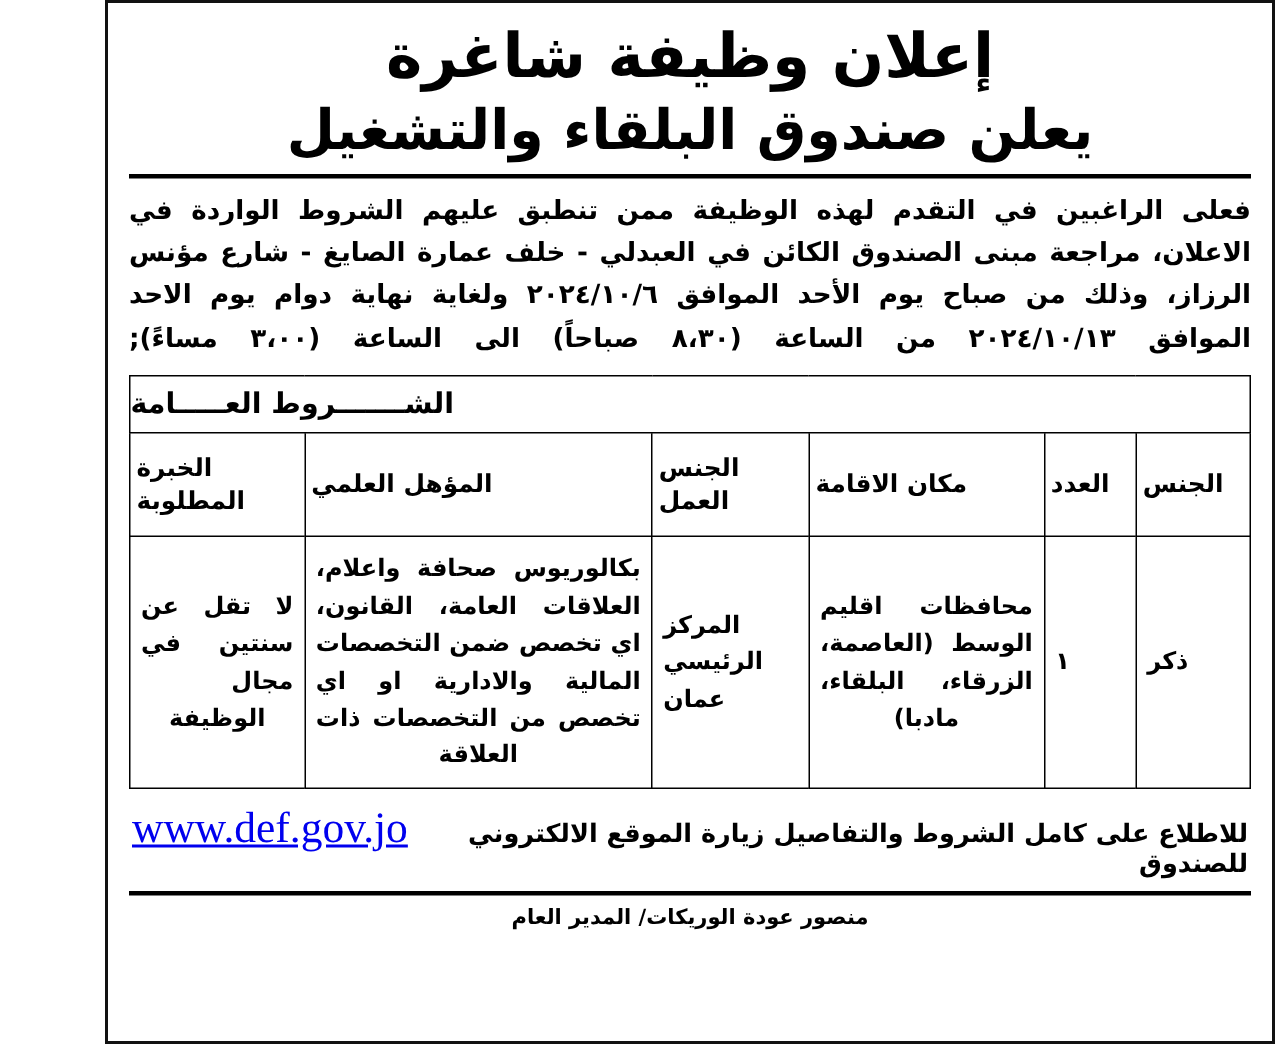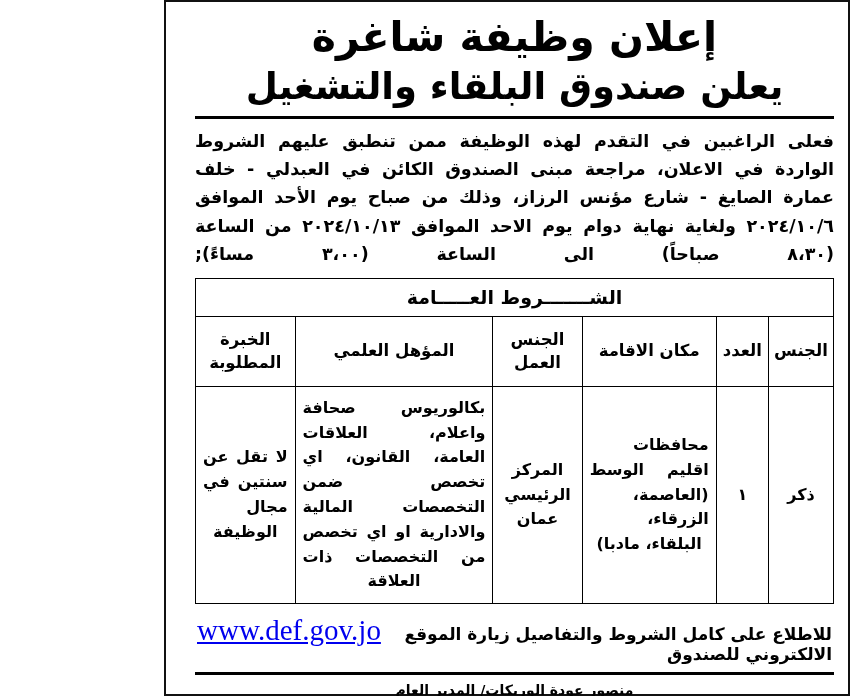--- a/index.html
+++ b/index.html
@@ -9,26 +9,26 @@
   }
   body {
     width: 850px;
     height: 696px;
     font-family: "Liberation Sans", sans-serif;
     color: #000000;
     overflow: hidden;
   }
   .page {
     position: relative;
-    width: 686px;
+    width: 780px;
     height: 696px;
     box-sizing: border-box;
     border: 2px solid #111111;
     background: #ffffff;
-    padding: 8px 14px 6px 29px;
+    padding: 8px 14px 6px 14px;
   }
   .headline-1 {
     text-align: center;
     font-size: 41px;
     font-weight: bold;
     letter-spacing: 0px;
     line-height: 1.15;
     margin: 4px 0 2px 0;
     font-family: "DejaVu Sans", sans-serif;
   }
@@ -69,21 +69,21 @@
     word-spacing: 1px;
   }
   table.conditions {
     width: 100%;
     border-collapse: collapse;
     table-layout: fixed;
     margin-top: 4px;
   }
   table.conditions td, table.conditions th {
     border: 1px solid #000000;
-    text-align: center;
+    text-align: left;
     vertical-align: middle;
     font-family: "DejaVu Sans", sans-serif;
   }
   .tbl-title {
     font-size: 19px;
     font-weight: bold;
     letter-spacing: 7px;
     padding: 7px 0 8px 0;
   }
   .hdr-cell {

